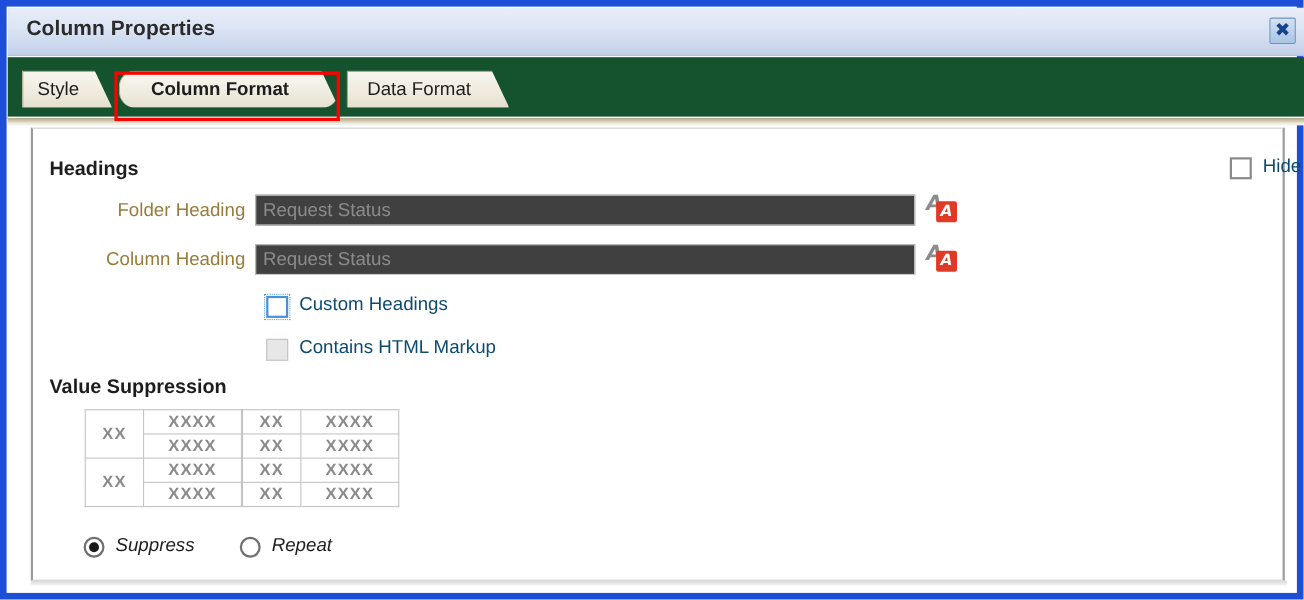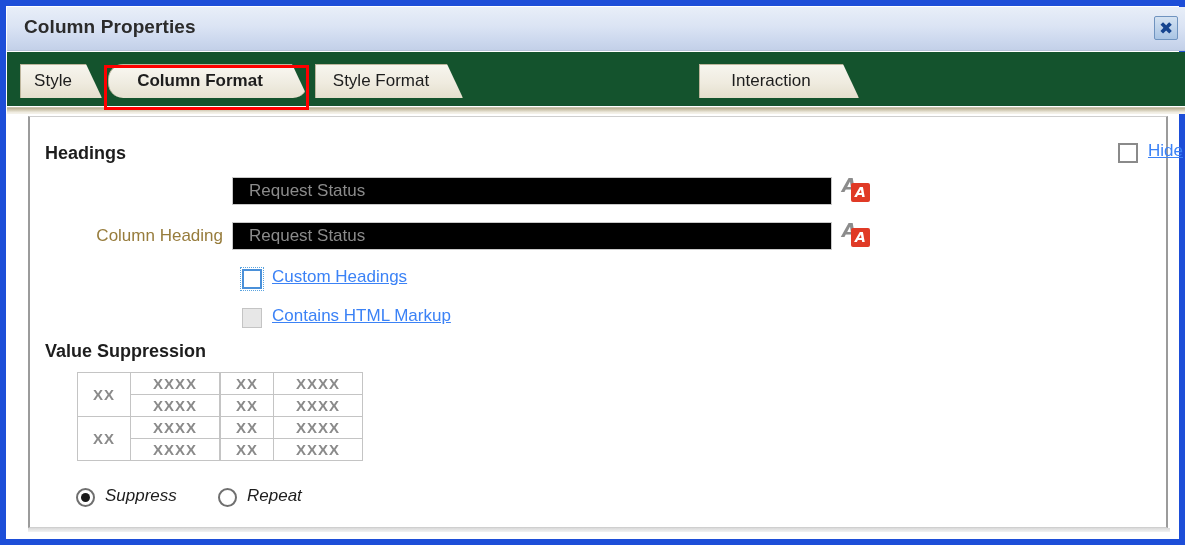--- a/index.html
+++ b/index.html
@@ -165,27 +165,27 @@
   .field-label {
     position: absolute;
     font-size: 17px;
     color: #977c3c;
     white-space: nowrap;
     text-align: right;
   }
   .text-input {
     position: absolute;
     height: 28px;
-    background: #000000;
+    background: #404040;
     border: 1px solid #c9c9c9;
     box-sizing: border-box;
     font-family: "Liberation Sans", sans-serif;
     font-size: 17px;
     color: #8b8b8b;
-    padding: 0 16px;
+    padding: 0 6px;
     line-height: 26px;
     white-space: nowrap;
     overflow: hidden;
   }
 
   
   .var-icon {
     position: absolute;
     width: 30px;
     height: 28px;
@@ -245,23 +245,22 @@
   .checkbox.disabled {
     background: #e7e7e7;
     border: 1px solid #c4c4c4;
     cursor: default;
   }
   .cb-label {
     position: absolute;
     left: 30px;
     top: -2px;
     font-size: 17px;
-    color: #3b82f6;
-    white-space: nowrap;
-    text-decoration: underline;
+    color: #0c4a6e;
+    white-space: nowrap;
   }
 
   
   #hide-row {
     position: absolute;
     right: 48px;
     top: 26px;
     height: 24px;
   }
   #hide-row .checkbox {
@@ -337,39 +336,37 @@
   </div>
 
   <div id="tabstrip">
     <div class="tab" style="left:13px; width:82px;">
       <span class="tab-label">Style</span>
     </div>
     <div class="tab active" style="left:101px; width:200px; z-index:5;border-radius:15px;">
       <span class="tab-label">Column Format</span>
     </div>
     <div class="tab" style="left:308px; width:148px;">
-      <span class="tab-label">Style Format</span>
-    </div>
-    <div class="tab" style="left:692px; width:160px;">
-      <span class="tab-label">Interaction</span>
+      <span class="tab-label">Data Format</span>
     </div>
   </div>
 
   <div id="tab-separator"></div>
   <div id="tab-highlight"></div>
 
   <div id="content-panel">
 
     <div class="section-title" style="left:15px; top:26px;">Headings</div>
 
     <div id="hide-row">
       <span class="checkbox"></span>
       <span class="cb-label">Hide</span>
     </div>
 
+    <div class="field-label" style="left:25px; top:64px; width:168px;">Folder Heading</div>
     <div class="text-input" style="left:202px; top:60px; width:600px;">Request Status</div>
     <div class="var-icon" style="left:812px; top:59px;">
       <span class="gray-a">A</span>
       <span class="red-box">
           <span>A</span>
         </span>
     </div>
 
     <div class="field-label" style="left:25px; top:109px; width:168px;">Column Heading</div>
     <div class="text-input" style="left:202px; top:105px; width:600px;">Request Status</div>

